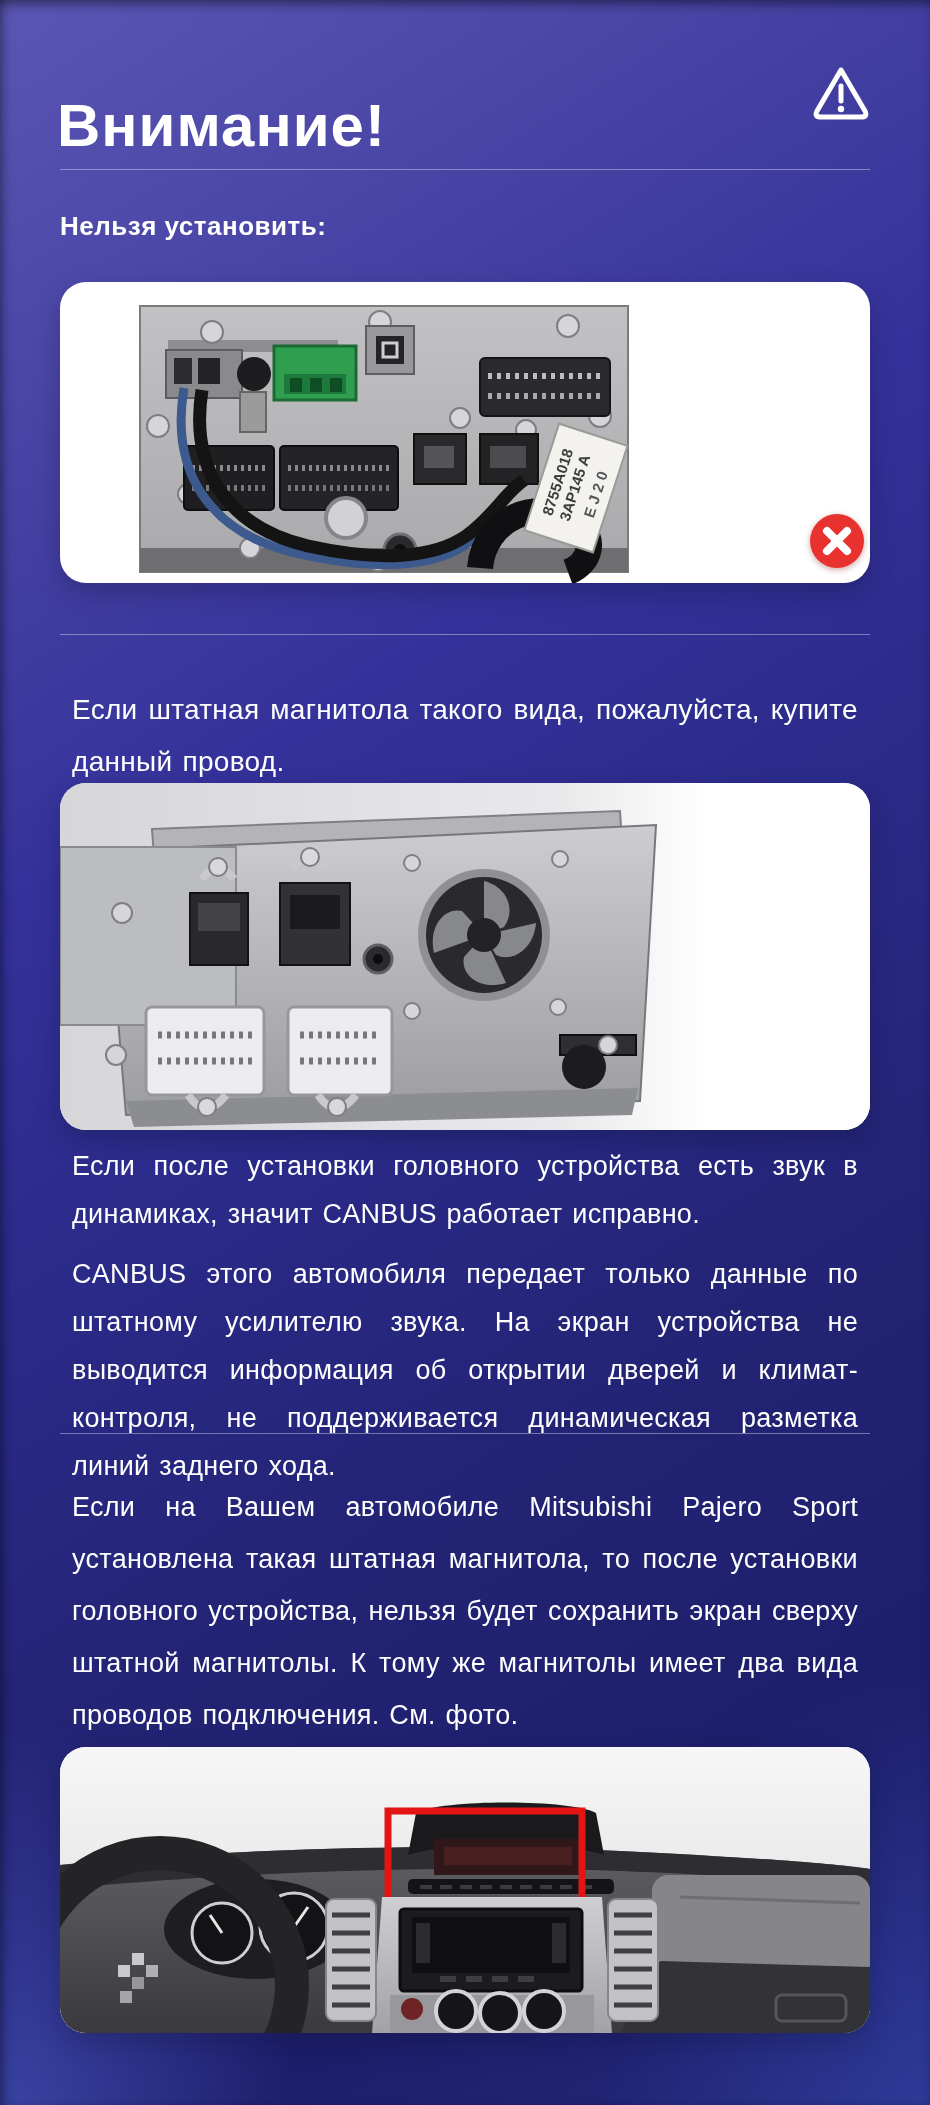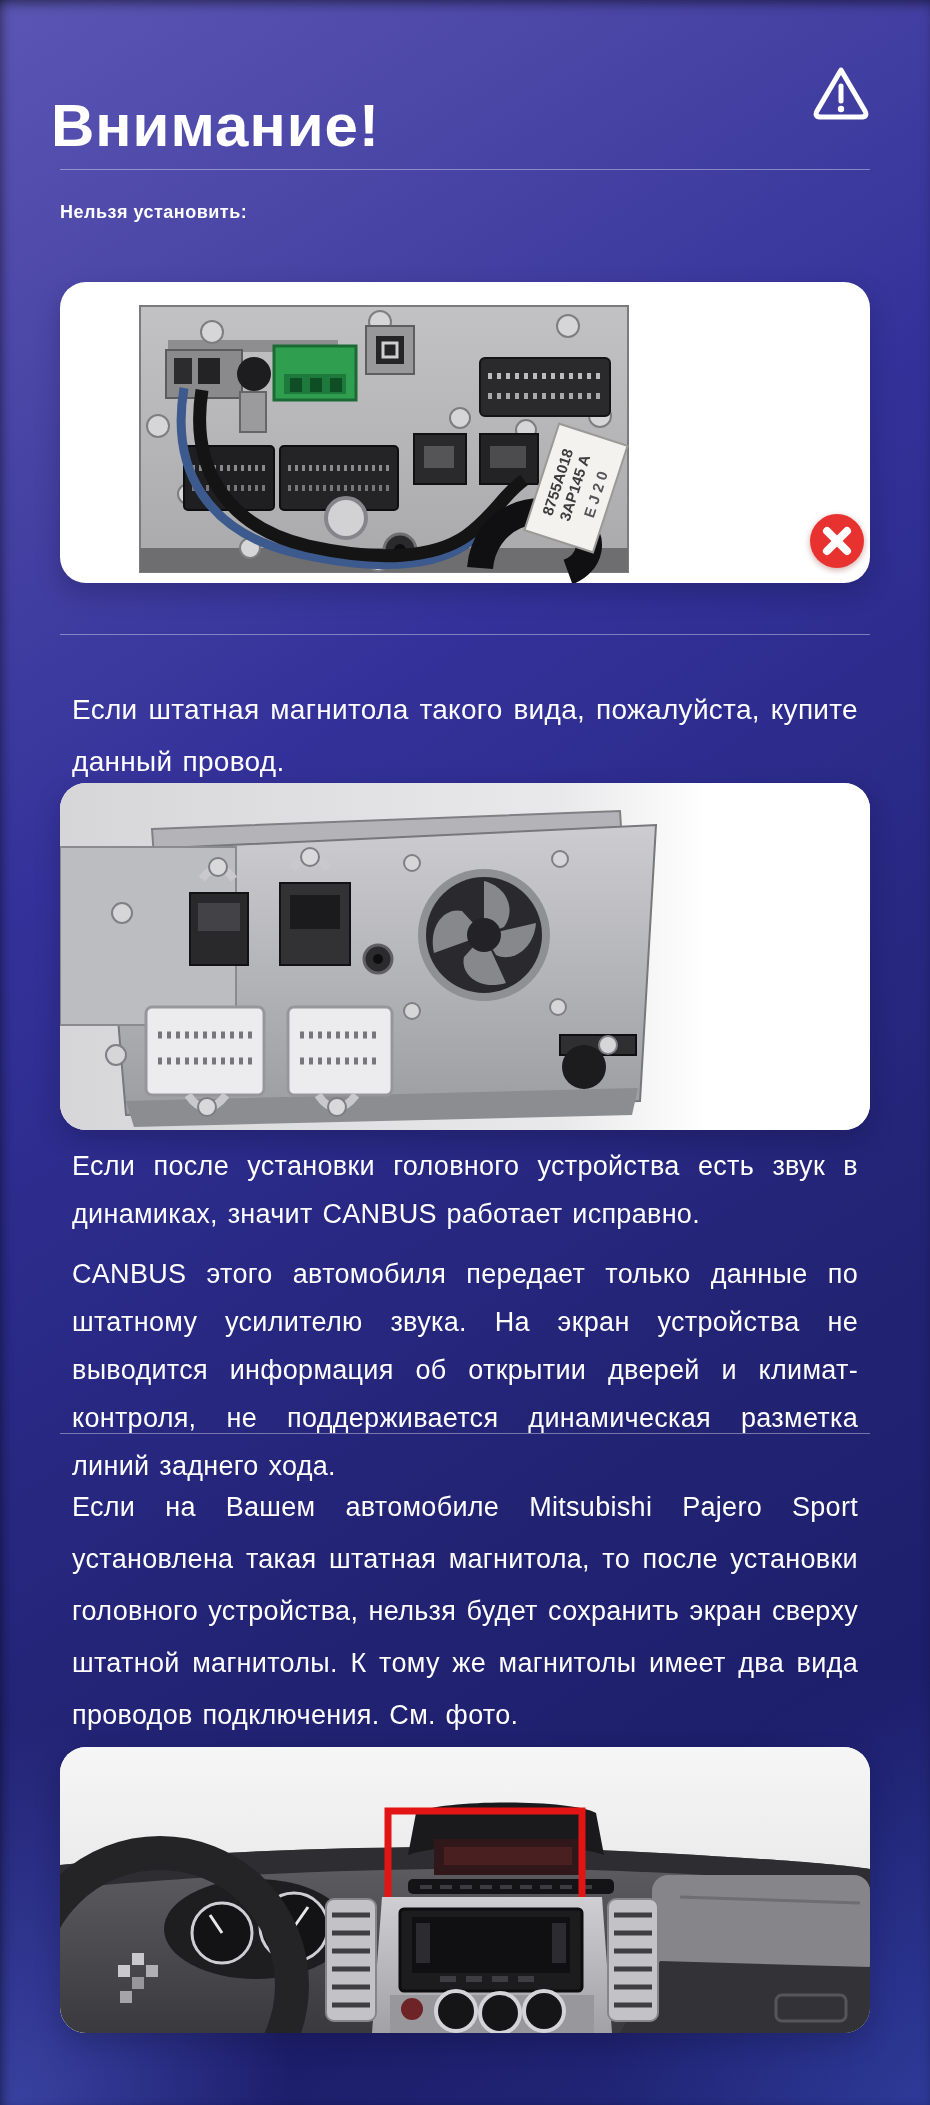--- a/index.html
+++ b/index.html
@@ -6,29 +6,29 @@
   .page{
     position:relative;width:930px;height:2105px;overflow:hidden;margin:0 auto;
     font-family:"Liberation Sans","DejaVu Sans",sans-serif;color:#ffffff;
     background:
       radial-gradient(42% 26% at 2% 100%, rgba(95,115,235,.40), rgba(95,115,235,0) 70%),
       radial-gradient(50% 30% at 100% 100%, rgba(70,95,215,.30), rgba(70,95,215,0) 70%),
       linear-gradient(148deg,#5b56b4 0%,#4743a4 18%,#34329a 34%,#2a2a88 50%,#222373 68%,#1d1e6b 84%,#232a7c 100%);
     box-shadow: inset 0 8px 14px -6px rgba(0,0,0,.55), inset 8px 0 14px -8px rgba(0,0,0,.45);
   }
   .title{
-    position:absolute;left:51px;top:56px;
+    position:absolute;left:57px;top:56px;
     font-size:60px;font-weight:700;letter-spacing:1px;line-height:1;
   }
   .warn-icon{position:absolute;left:810px;top:64px;width:62px;height:58px;}
   .divider{position:absolute;left:60px;width:810px;height:0;border-top:1px solid rgba(255,255,255,.38);}
   .hr1{top:169px;} .hr2{top:634px;} .hr3{top:1433px;}
   .section-label{
-    position:absolute;left:60px;top:202px;width:810px;
-    font-size:18px;font-weight:700;letter-spacing:.5px;
+    position:absolute;left:60px;top:211px;width:810px;
+    font-size:26px;font-weight:700;letter-spacing:.5px;
   }
   .para{
     position:absolute;left:60px;width:810px;
     text-align:justify;letter-spacing:.3px;word-spacing:2px;
   }
   .para p{margin:12px;}
   .para1{top:672px;font-size:28px;line-height:52px;}
   .para2{top:1130px;font-size:27px;line-height:48px;}
   .para3{top:1469px;font-size:27px;line-height:52px;}
   .card{

